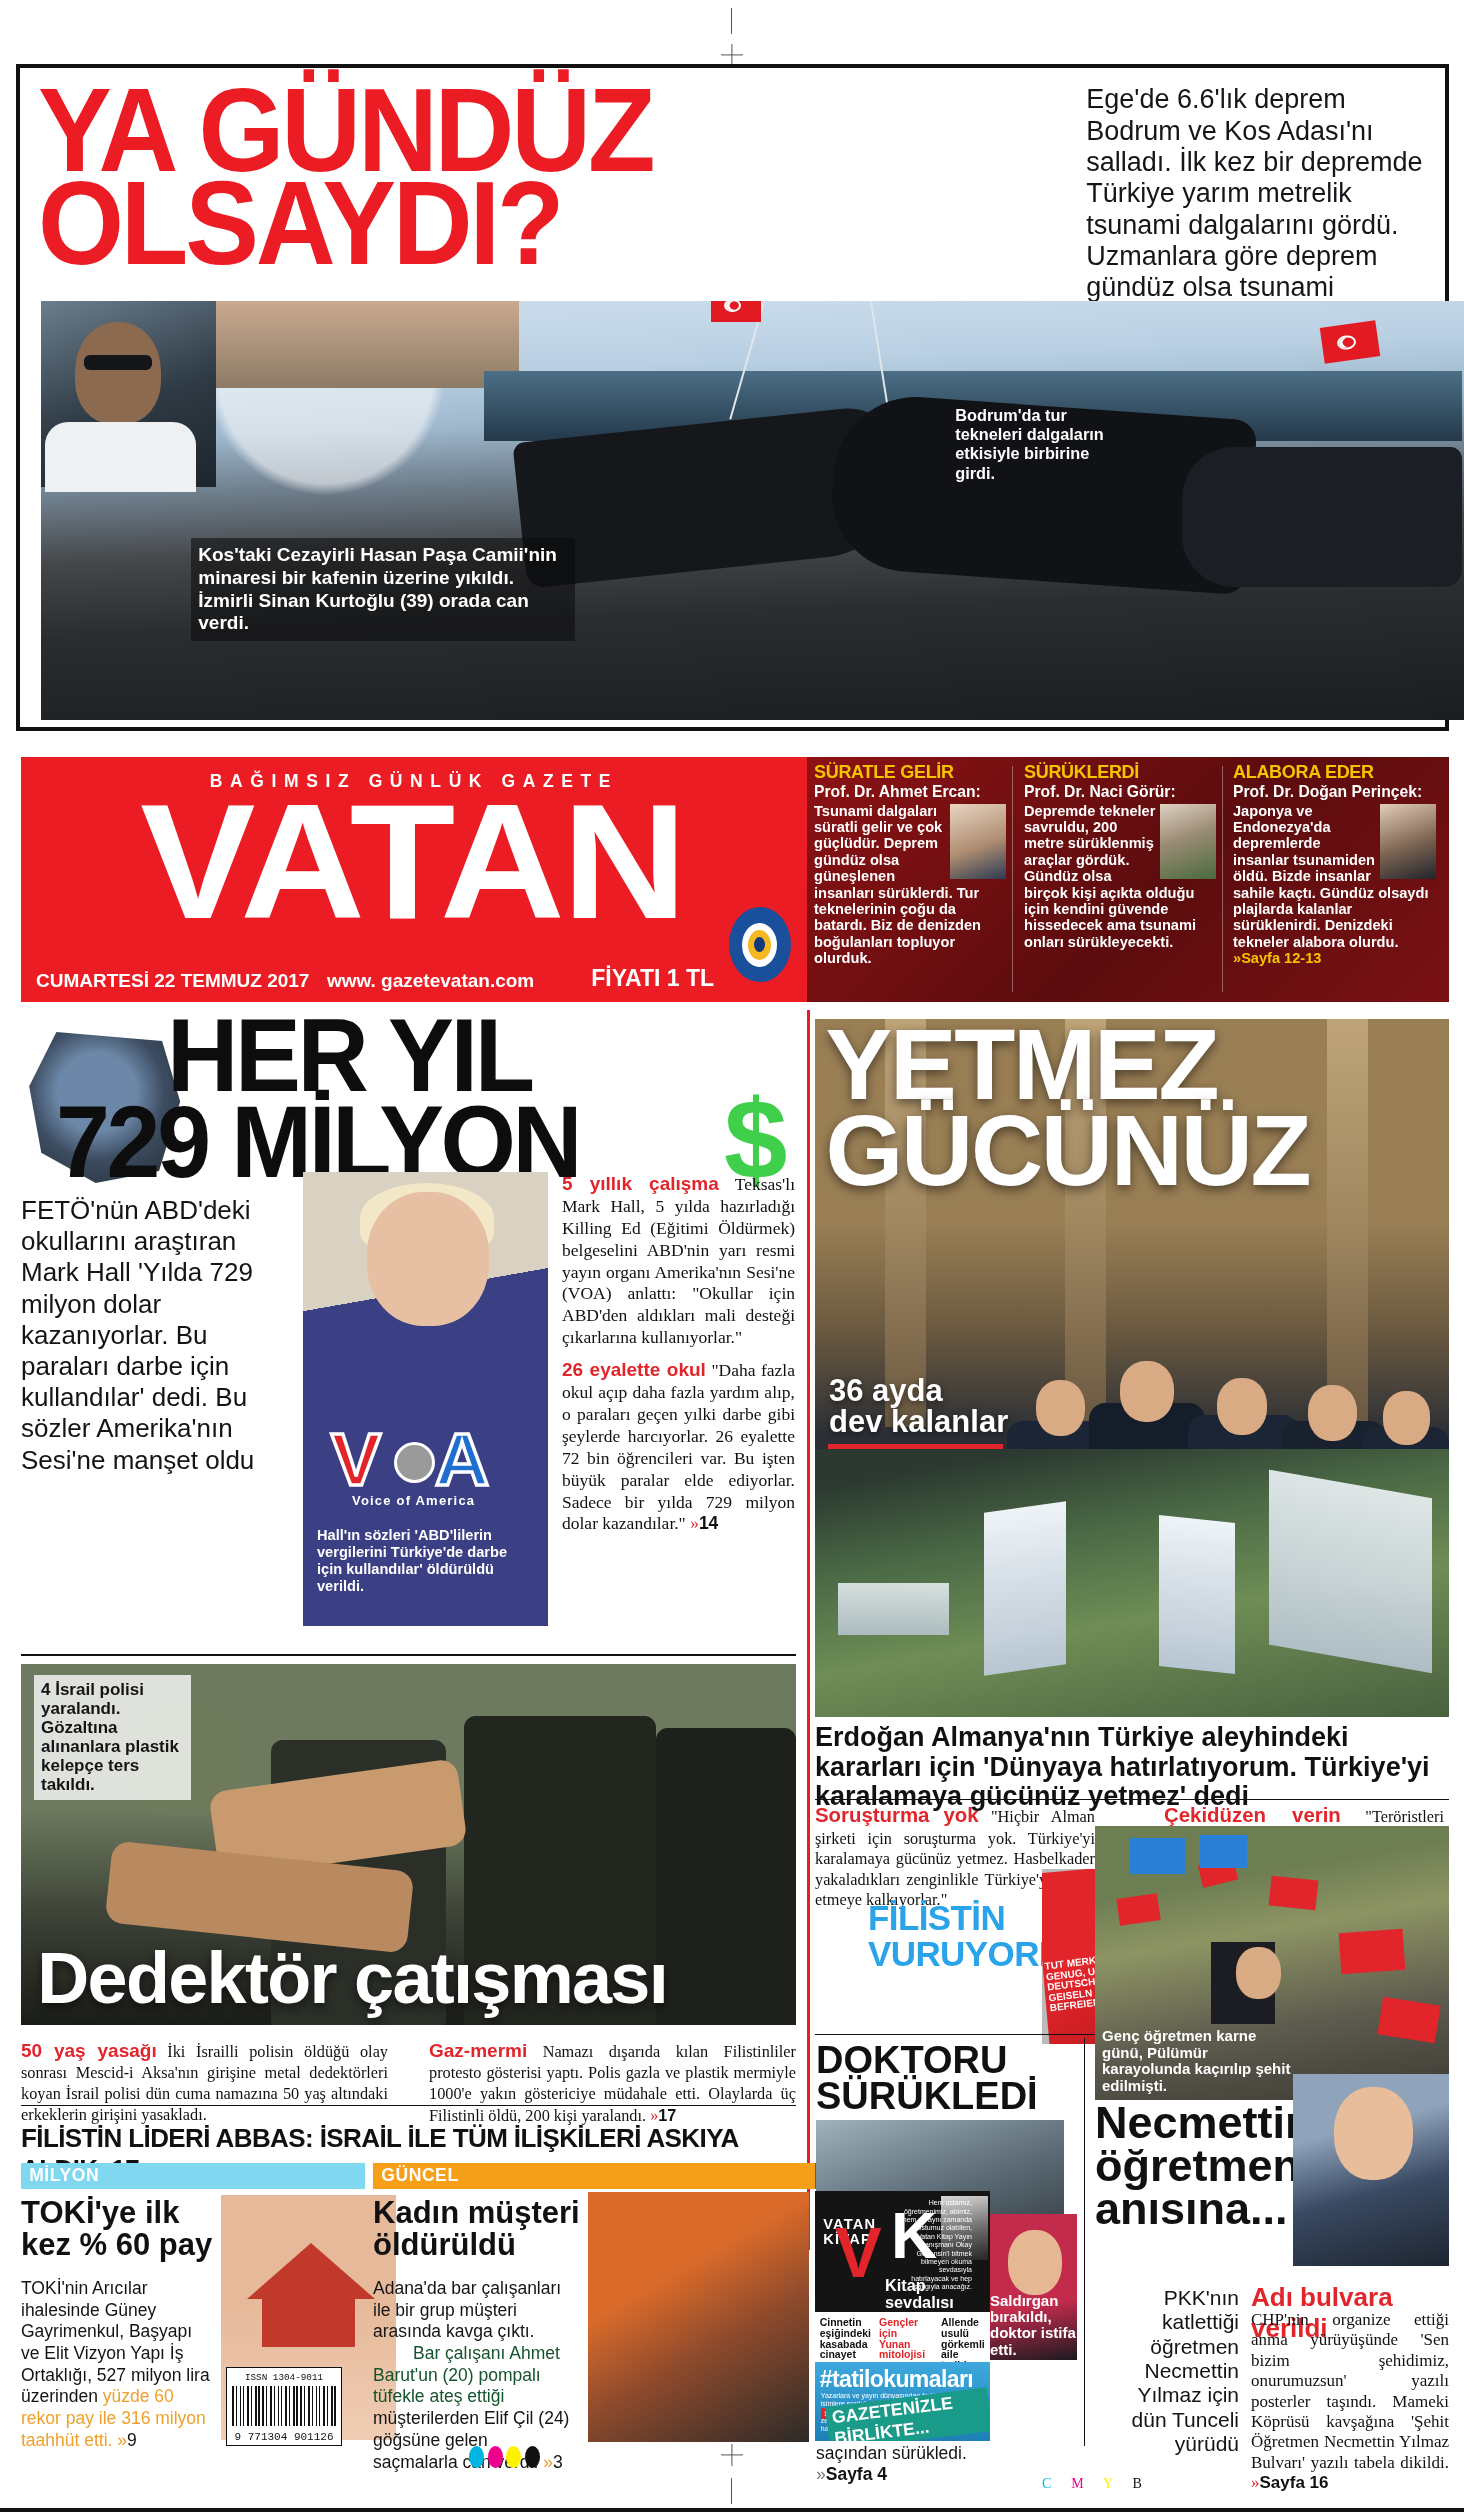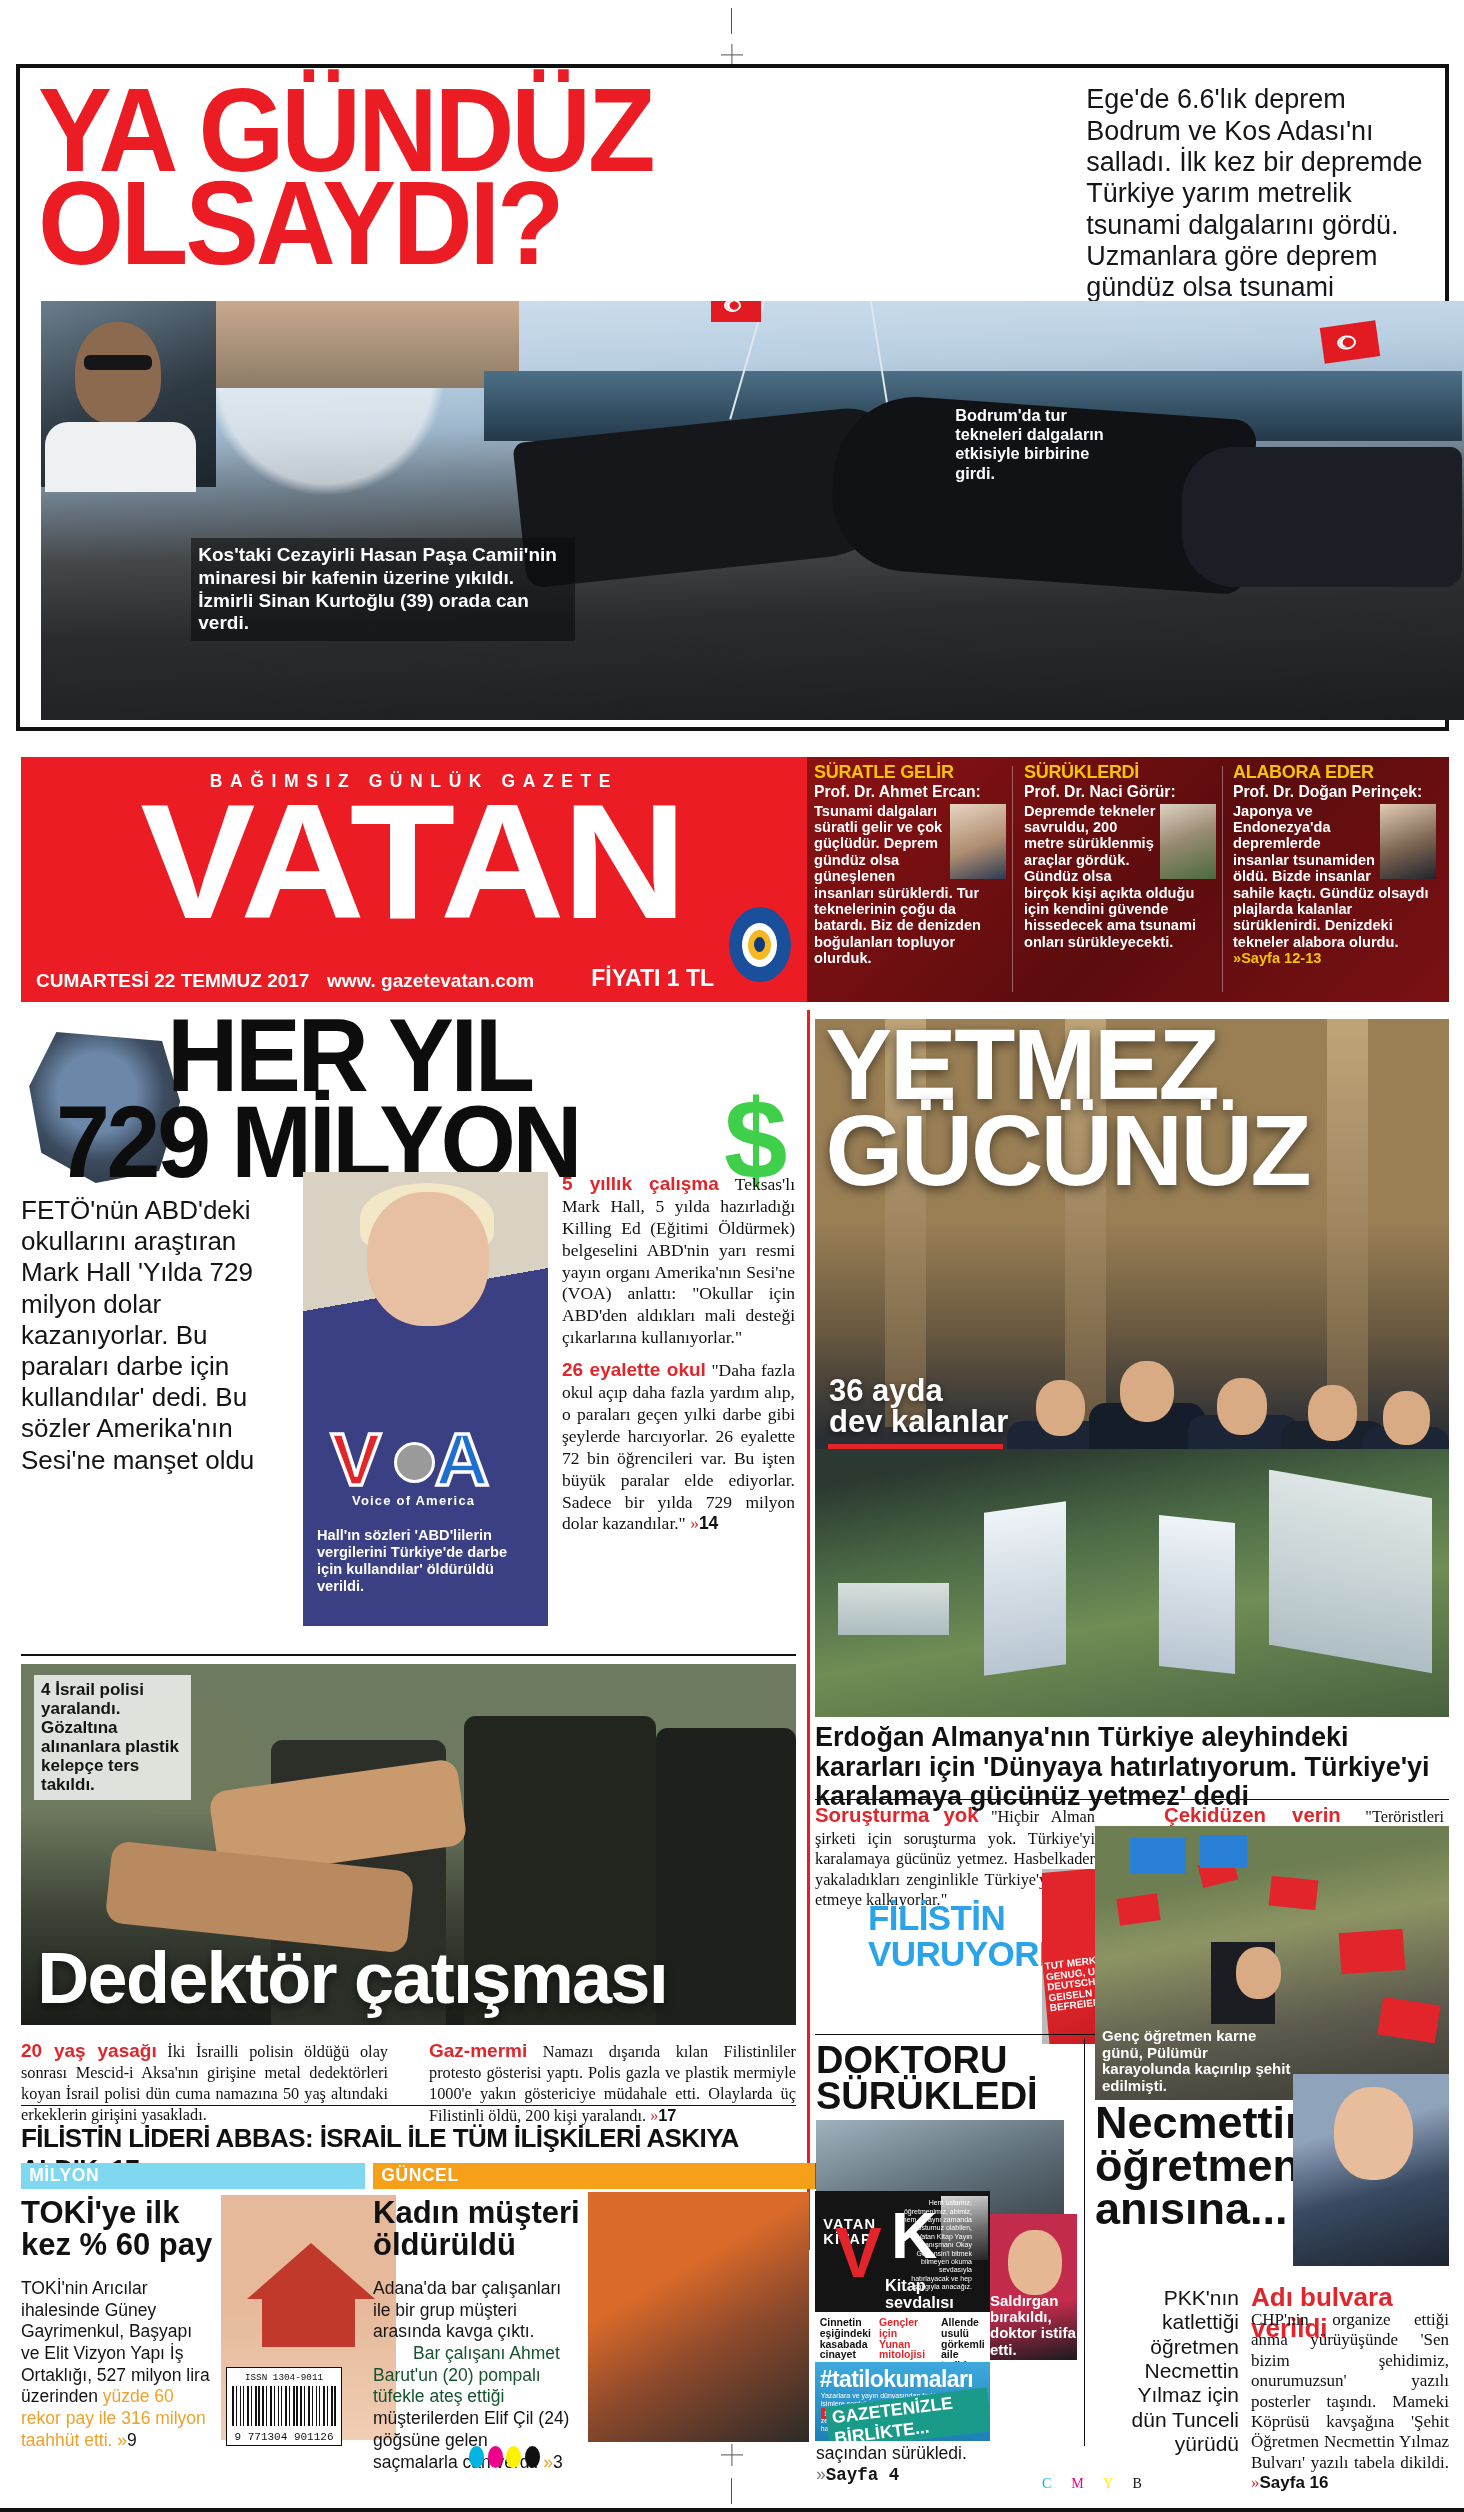--- a/index.html
+++ b/index.html
@@ -200,21 +200,21 @@
   #adaletTxt{position:absolute;left:1159px;top:1903px;width:290px;font-size:17.5px;line-height:1.22;color:#141414;}
   #adaletTxt .ref{font-weight:bold;}
   #adaletTxt .chev{color:#e2252b;}
   #rightRule1{position:absolute;left:815px;top:2034px;width:634px;height:1.2px;background:#111;}
 
   
   #doktorTitle{position:absolute;left:816px;top:2042px;width:250px;font-weight:bold;font-size:38px;line-height:.96;color:#111;}
   #doktorPhoto{left:816px;top:2120px;width:248px;height:146px;}
   #doktorPhotoInner{position:absolute;inset:0;background:linear-gradient(160deg,#9fb2bd,#5b6a74 50%,#2b3238);}
   #doktorBody{position:absolute;left:816px;top:2272px;width:175px;font-size:17.5px;line-height:1.22;color:#141414;}
-  #doktorBody .ref{font-weight:bold;font-family:Liberation Mono, monospace;}
+  #doktorBody .ref{font-weight:bold;}
   #doktorBody .chev{color:#777;}
   #doktorFace{left:990px;top:2214px;width:87px;height:146px;}
   #doktorFaceInner{position:absolute;inset:0;background:linear-gradient(170deg,#c22b4c 0 62%,#1d1a20 100%);}
   #doktorFaceSkin{position:absolute;left:17.5px;top:16.3px;width:54px;height:65px;border-radius:46%;background:#e6b793;}
   #saldirganCap{position:absolute;left:990px;top:2293px;width:87px;color:#fff;font-weight:bold;font-size:15px;line-height:1.08;}
   #doktorVRule{position:absolute;left:1084px;top:2038px;width:1.2px;height:408px;background:#111;}
 
   
   #marchPhoto{left:1095px;top:1826px;width:354px;height:274px;}
   #marchPhotoInner{position:absolute;inset:0;background:linear-gradient(170deg,#6d7e52 0 22%,#8d9463 40%,#5d5a4e 70%,#3c3a33 100%);}
@@ -387,21 +387,21 @@
       <div class="armSkin" style="left:192px;top:111px;width:250px;height:87px;transform:rotate(-8deg);"></div>
       <div class="armSkin" style="left:87px;top:192px;width:303px;height:82px;transform:rotate(6deg);background:#b98a60;"></div>
       <div class="copFig" style="left:635px;top:64px;width:140px;height:297px;background:#1e211b;"></div>
     </div>
     <div id="israilCap">4 İsrail polisi yaralandı. Gözaltına alınanlara plastik kelepçe ters takıldı.</div>
     <div id="dedTitle">Dedektör çatışması</div>
   </div>
 
   <div id="dedCols">
     <div class="dedCol" style="left:0;">
-      <span class="hl">20 yaş yasağı</span><span> İki İsrailli polisin öldüğü olay sonrası Mescid-i Aksa'nın girişine metal dedektörleri koyan İsrail polisi dün cuma namazına 50 yaş altındaki erkeklerin girişini yasakladı.</span>
+      <span class="hl">50 yaş yasağı</span><span> İki İsrailli polisin öldüğü olay sonrası Mescid-i Aksa'nın girişine metal dedektörleri koyan İsrail polisi dün cuma namazına 50 yaş altındaki erkeklerin girişini yasakladı.</span>
     </div>
     <div class="dedCol" style="left:408px;">
       <span class="hl">Gaz-mermi</span><span> Namazı dışarıda kılan Filistinliler protesto gösterisi yaptı. Polis gazla ve plastik mermiyle 1000'e yakın göstericiye müdahale etti. Olaylarda üç Filistinli öldü, 200 kişi yaralandı.</span>
       <span class="chev">»</span><span class="ref">17</span>
     </div>
   </div>
 
   <div id="abbasRule"></div>
   <div id="abbasLine">
     <span>FİLİSTİN LİDERİ ABBAS: İSRAİL İLE TÜM İLİŞKİLERİ ASKIYA ALDIK</span><span class="chev">»</span><span>17</span>

